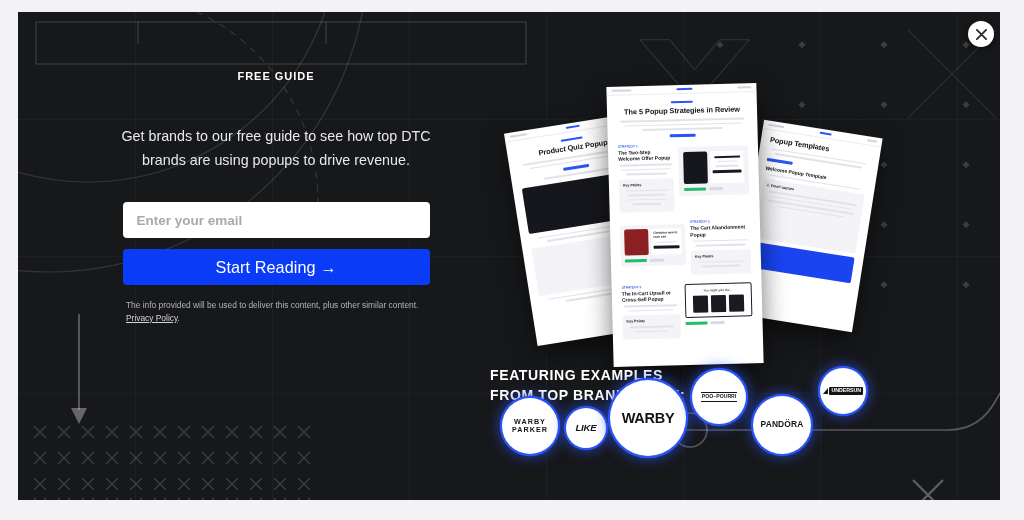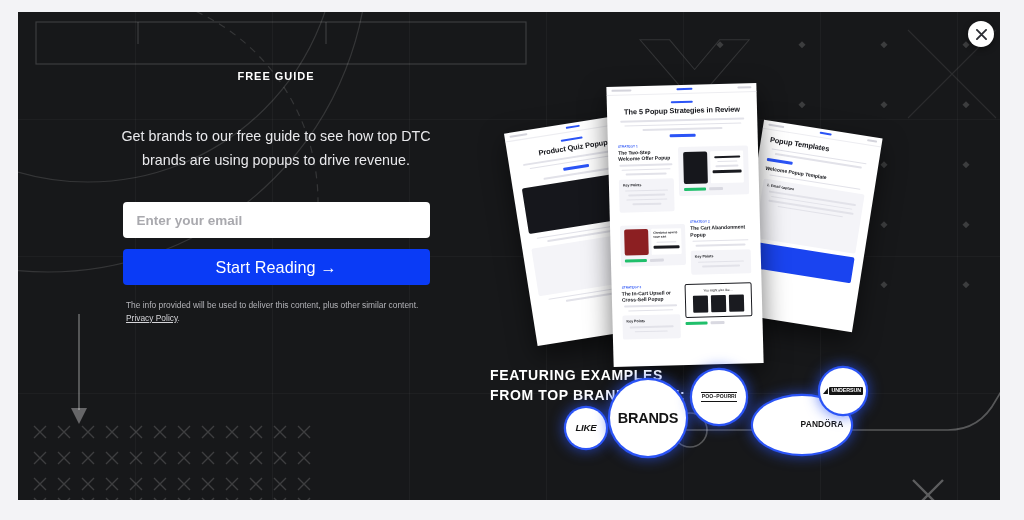--- a/index.html
+++ b/index.html
@@ -115,21 +115,21 @@
   .btxt{color:#141414;font-weight:bold;text-align:center;line-height:1.12;}
 
   .b-warby{left:12px;top:38px;width:56px;height:56px;}
   .b-warby .btxt{font-size:7.2px;letter-spacing:.14em;}
   .b-judy{left:76px;top:48px;width:40px;height:40px;}
   .b-judy .btxt{font-size:9.6px;letter-spacing:-.02em;font-style:italic;}
   .b-bombas{left:120px;top:20px;width:76px;height:76px;}
   .b-bombas .btxt{font-size:14.5px;letter-spacing:-.018em;}
   .b-poo{left:202px;top:10px;width:54px;height:54px;}
   .b-poo .btxt{font-size:5.1px;letter-spacing:.01em;border-top:.8px solid #141414;border-bottom:.8px solid #141414;padding:1.4px 1px;}
-  .b-pandora{left:263px;top:36px;width:58px;height:58px;padding-left:40px;}
+  .b-pandora{left:263px;top:36px;width:58px;height:58px;}
   .b-pandora .btxt{font-size:8.4px;letter-spacing:.02em;}
   .b-undersun{left:330px;top:8px;width:46px;height:46px;}
   .b-undersun .btxt{font-size:5.3px;letter-spacing:-.01em;background:#141414;color:#fff;padding:1px 2px;border-radius:1px;}
   .b-undersun .bmark{display:inline-block;width:5px;height:6px;background:#141414;margin-right:1.5px;
                      clip-path:polygon(0 100%,100% 0,100% 100%);vertical-align:middle;}
 </style>
 </head>
 <body>
 
 <div class="page">
@@ -418,25 +418,29 @@
             </div>
           </div>
         </div>
       </div>
     </div>
 
     <div class="brands">
       <div class="brands-label">FEATURING EXAMPLES
 FROM TOP BRANDS, LIKE:</div>
 
+      <div class="bcircle b-warby">
+        <div class="btxt">WARBY
+PARKER</div>
+      </div>
       <div class="bcircle b-judy">
         <div class="btxt">LIKE</div>
       </div>
       <div class="bcircle b-bombas">
-        <div class="btxt">BRANDS</div>
+        <div class="btxt">WARBY</div>
       </div>
       <div class="bcircle b-poo">
         <div class="btxt">POO~POURRI</div>
       </div>
       <div class="bcircle b-pandora">
         <div class="btxt">PANDÖRA</div>
       </div>
       <div class="bcircle b-undersun">
         <div style="display:flex;align-items:center">
           <span class="bmark"></span>

